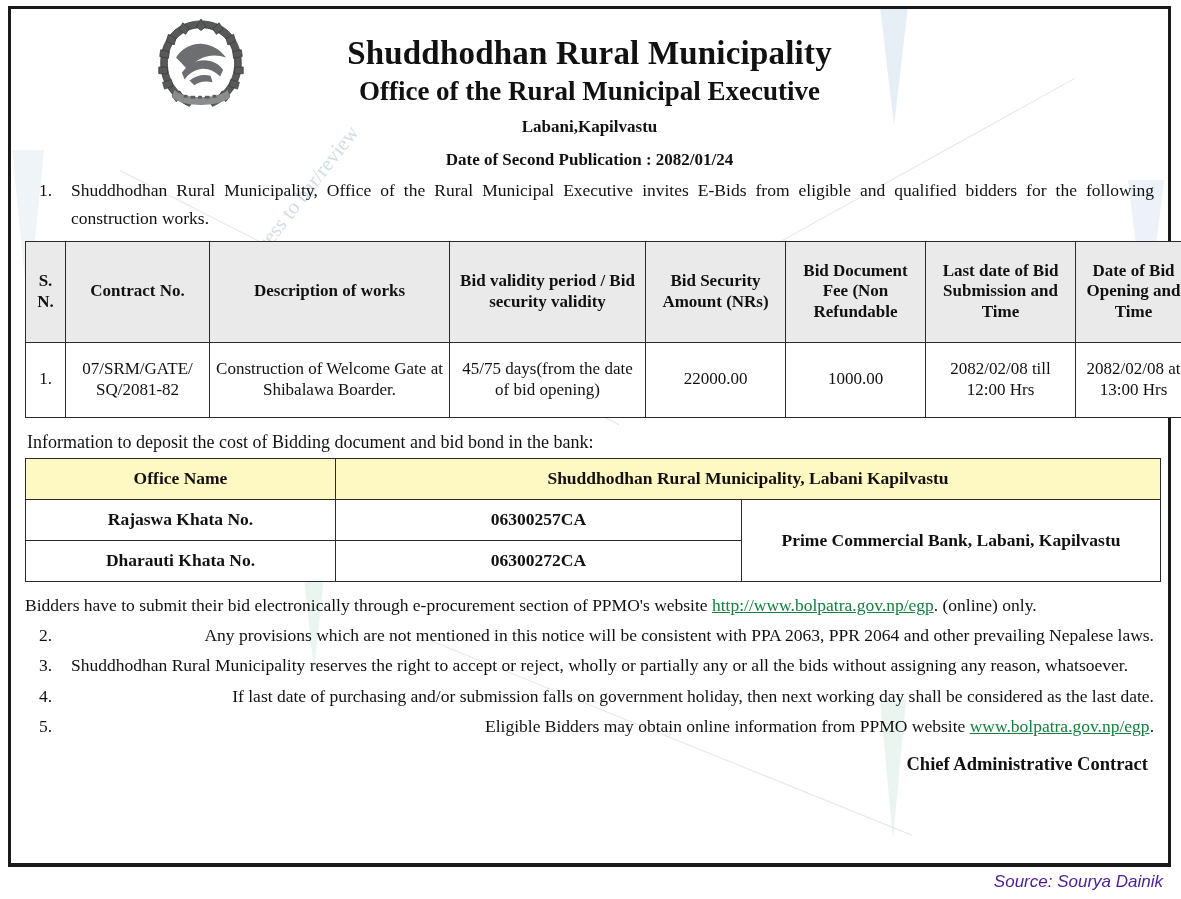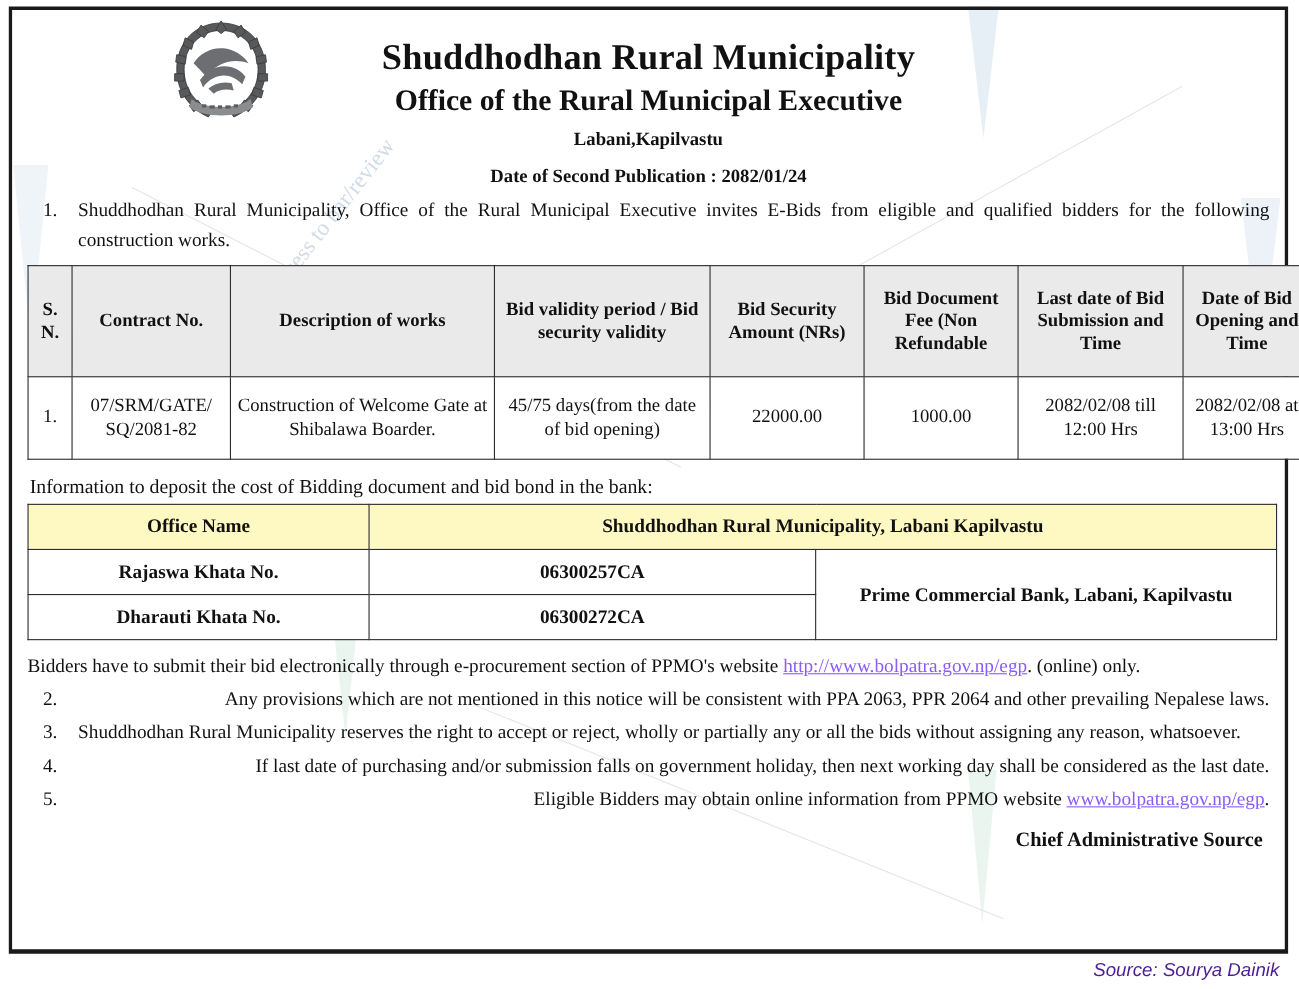--- a/index.html
+++ b/index.html
@@ -154,21 +154,21 @@
     text-align: justify;
     text-justify: inter-word;
   }
   .para-txt.nojust { text-align: right; }
 
   .lead {
     margin-top: 6px;
   }
 
   a.link, .link {
-    color: #8b5cf6;
+    color: #15803d;
     text-decoration: underline;
   }
 
   
   table.grid {
     border-collapse: collapse;
     width: 100%;
     table-layout: fixed;
     margin-top: 8px;
   }
@@ -404,19 +404,19 @@
       <div class="para-txt nojust">If last date of purchasing and/or submission falls on government holiday, then next working day shall be considered as the last date.</div>
     </div>
 
     <div class="para-row" style="margin-top:2px;">
       <div class="para-num">5.</div>
       <div class="para-txt nojust">
         <span>Eligible Bidders may obtain online information from PPMO website </span><a class="link" href="#">www.bolpatra.gov.np/egp</a><span>.</span>
       </div>
     </div>
 
-    <div class="signoff">Chief Administrative Source</div>
+    <div class="signoff">Chief Administrative Contract</div>
 
   </div>
 
   <div class="source">Source: Sourya Dainik</div>
 
 </div>
 
 </body></html>

